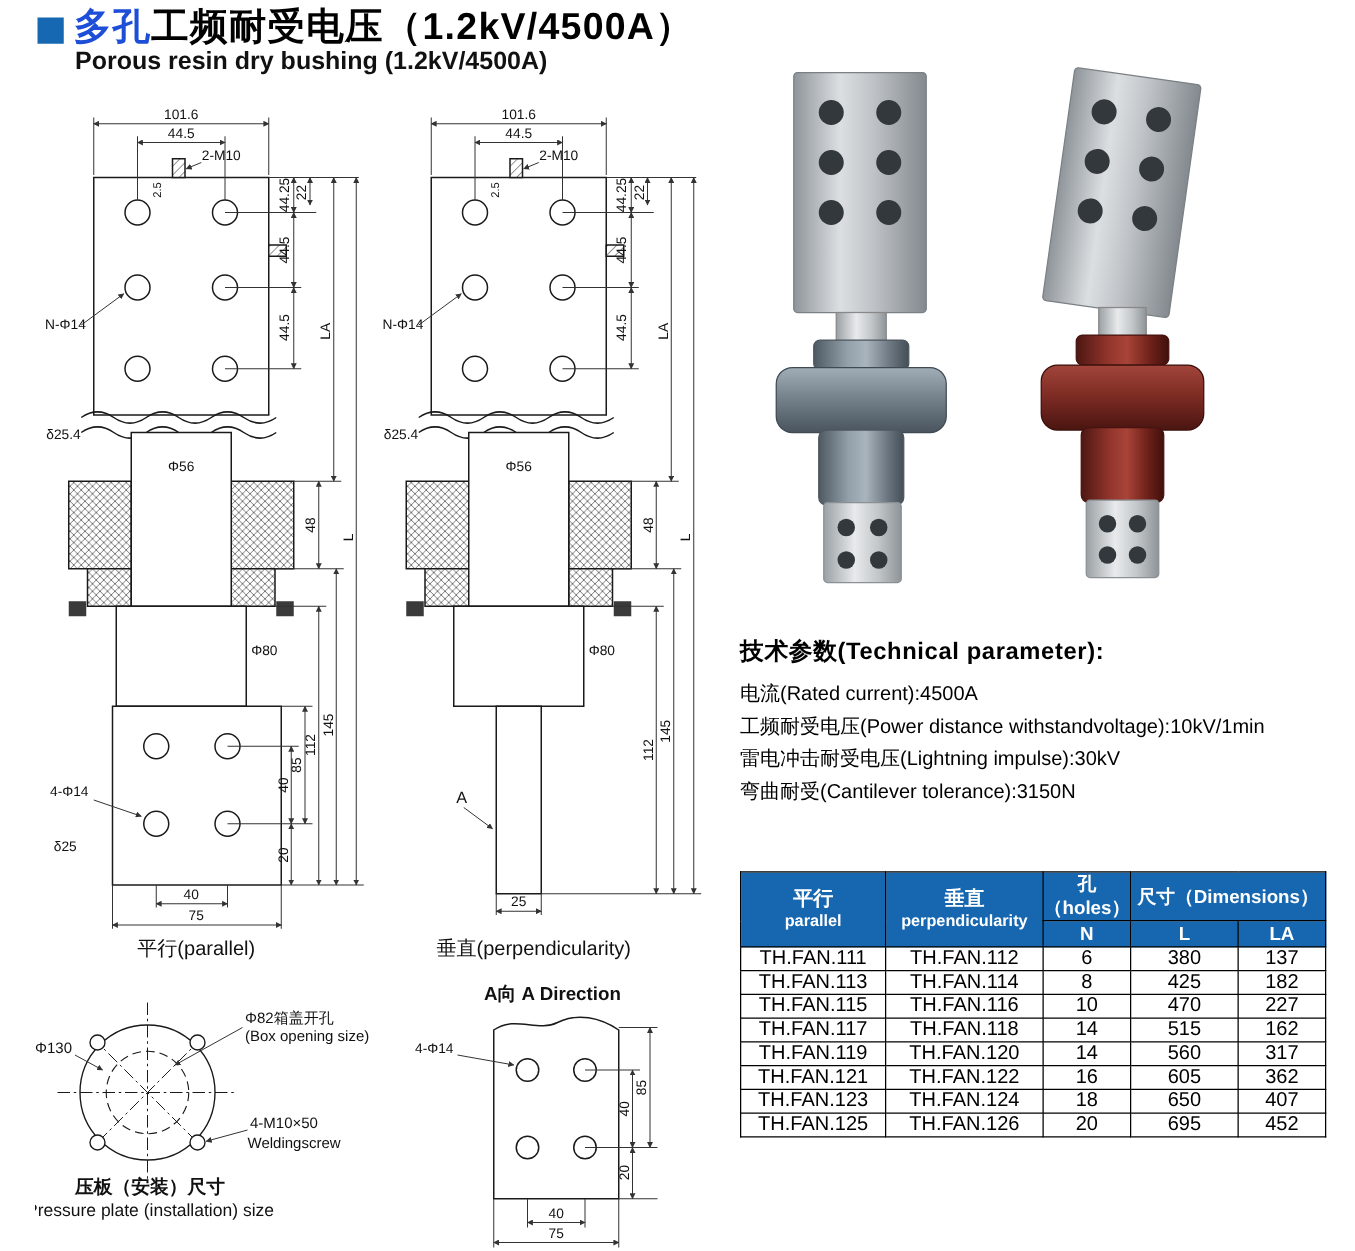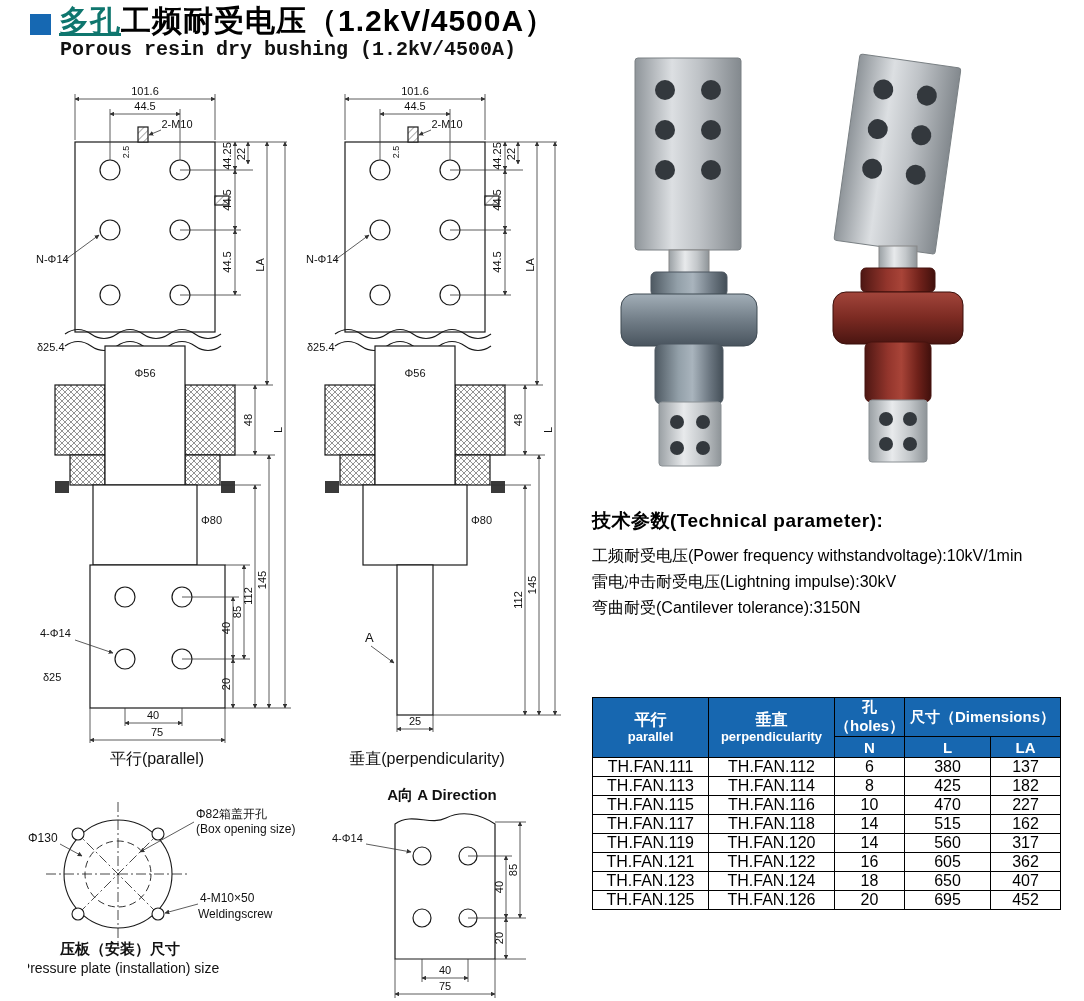--- a/index.html
+++ b/index.html
@@ -3,22 +3,22 @@
 <meta charset="utf-8">
 <style>
   * { margin:0; padding:0; box-sizing:border-box; }
   html,body { background:#fff; }
   body { width:1084px; height:1001px; position:relative; overflow:hidden;
          font-family:"Liberation Sans", sans-serif; color:#000; }
   .abs { position:absolute; }
 
   .bullet { position:absolute; left:30px; top:14px; width:21px; height:21px; background:#1668b2; }
   .title-zh { position:absolute; left:59px; top:1px; font-size:30px; font-weight:bold; letter-spacing:1px; color:#000; white-space:nowrap;}
-  .title-zh .t-blue { color:#0f766e;text-decoration:underline; }
-  .title-en { position:absolute; left:60px; top:38px; font-size:20px; font-weight:bold; color:#111;font-family:Liberation Mono, monospace; }
+  .title-zh .t-blue { color:#1d4ed8; }
+  .title-en { position:absolute; left:60px; top:38px; font-size:20px; font-weight:bold; color:#111; }
 
   .tech { width:490px; }
   .tech-h { font-size:19px; font-weight:bold; letter-spacing:0.5px; margin-bottom:9px; }
   .tech-i { font-size:16px; line-height:26px; color:#000; }
 
   .spec { border-collapse:collapse; table-layout:fixed; background:#fff;padding-left:41px; }
   .spec th, .spec td { border:1px solid #000; text-align:center; padding:0; }
   .spec thead th { background:#1767b0; color:#fff; font-weight:bold; font-size:15px; }
   .spec thead tr:first-child th { height:34px; }
   .spec thead tr:nth-child(2) th { height:21px; }
@@ -319,21 +319,22 @@
       <rect x="274" y="350" width="58" height="62" rx="3" fill="url(#gAl)" stroke="#8a9094"></rect>
       <circle cx="291" cy="369" r="7" fill="#33383d"></circle>
         <circle cx="315" cy="369" r="7" fill="#33383d"></circle>
       <circle cx="291" cy="394" r="7" fill="#33383d"></circle>
         <circle cx="315" cy="394" r="7" fill="#33383d"></circle>
     </g>
   </svg>
 
   <div class="tech abs" style="left:592px;top:508px">
     <div class="tech-h">技术参数(Technical parameter):</div>
-    <div class="tech-i">工频耐受电压(Power frequency withstandvoltage):10kV/1min</div>
+    <div class="tech-i">电流(Rated current):4500A</div>
+    <div class="tech-i">工频耐受电压(Power distance withstandvoltage):10kV/1min</div>
     <div class="tech-i">雷电冲击耐受电压(Lightning impulse):30kV</div>
     <div class="tech-i">弯曲耐受(Cantilever tolerance):3150N</div>
   </div>
 
   <table class="spec abs" style="left:592px;top:697px;width:468px">
     <colgroup>
         <col style="width:116px">
         <col style="width:126px">
         <col style="width:70px">
         <col style="width:86px">

